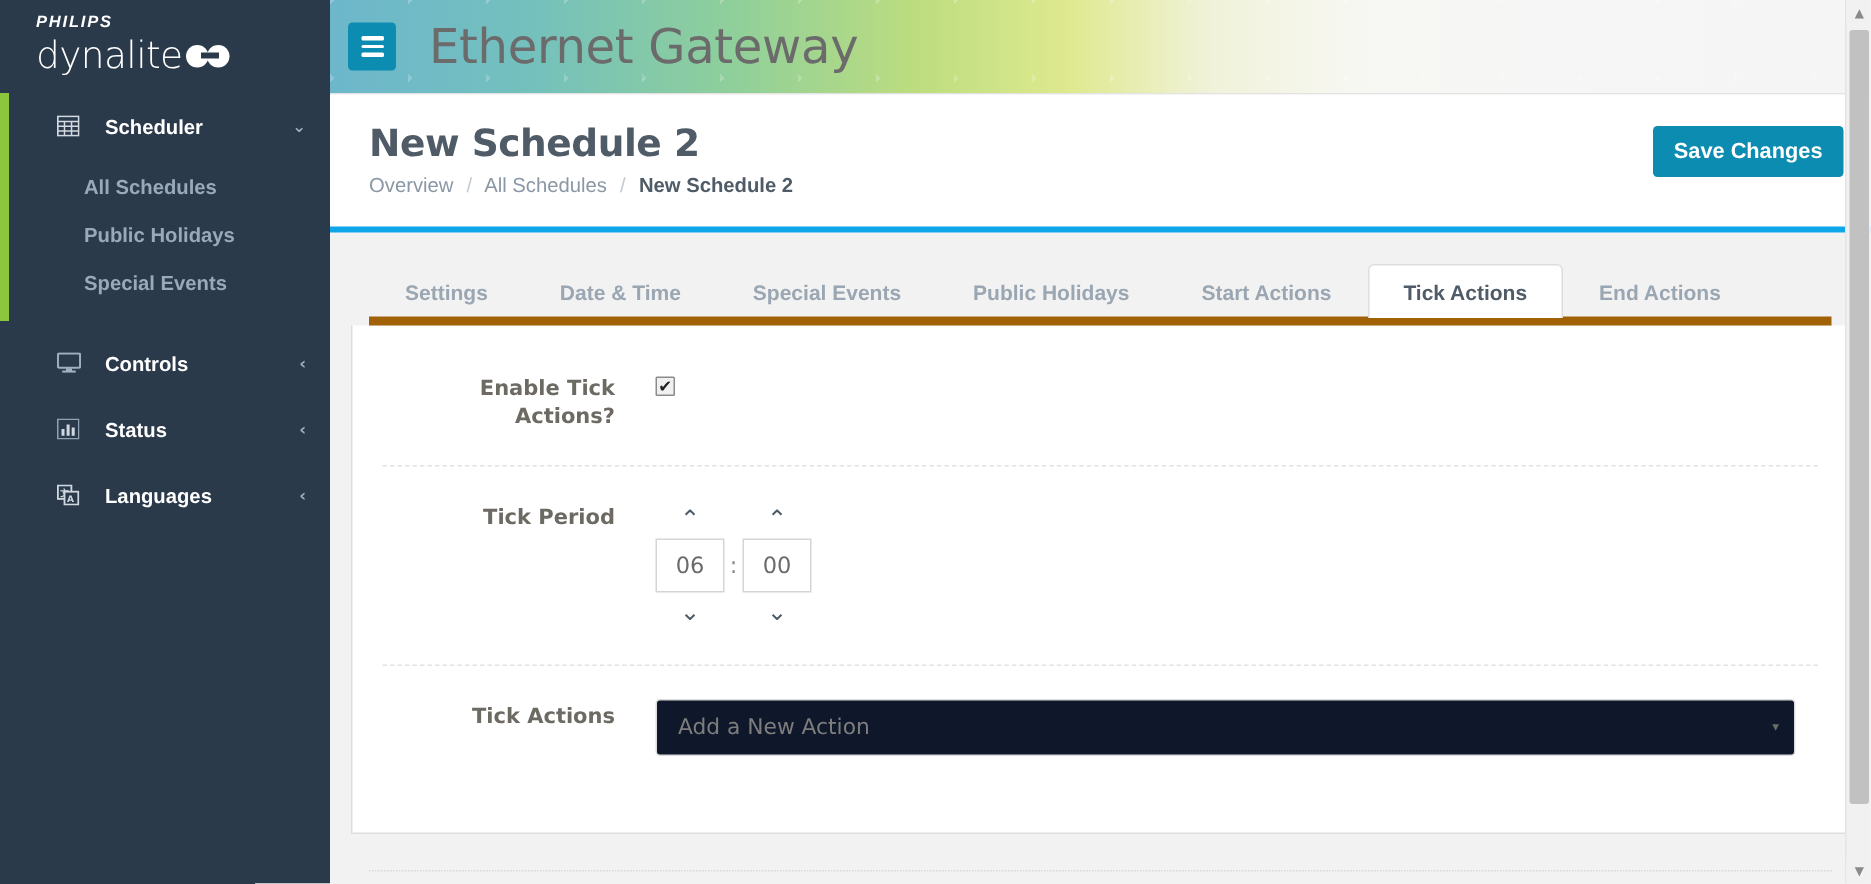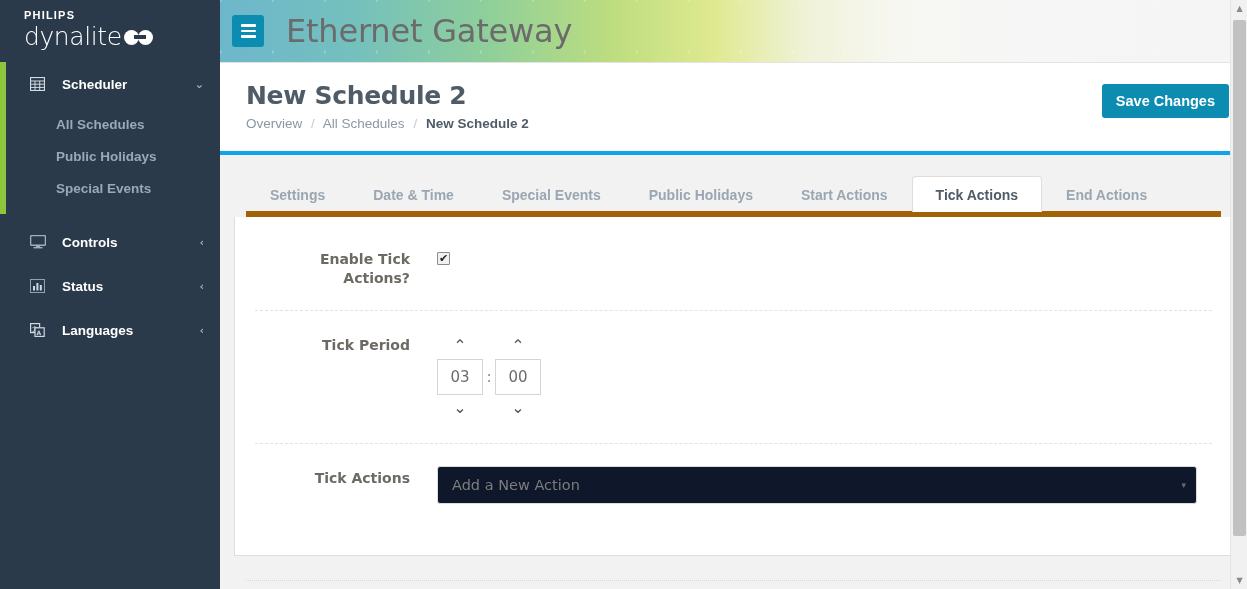--- a/index.html
+++ b/index.html
@@ -28,20 +28,21 @@
     position: relative;
     z-index: 2;
   }
   .brand-philips {
     color: #ffffff;
     font-size: 11px;
     font-weight: bold;
     letter-spacing: 1.2px;
     line-height: 14px;
     font-family: "Liberation Sans", sans-serif;
+    font-style: italic;
   }
   .brand-dynalite-row { display: flex; align-items: center; margin-top: 1px; }
   .brand-dynalite {
     color: #ffffff;
     font-size: 25px;
     font-weight: 300;
     letter-spacing: -0.4px;
     line-height: 28px;
     font-family: "DejaVu Sans", sans-serif;
   }
@@ -69,21 +70,21 @@
   .nav-group-active-wrap { position: relative; }
   .nav-accent {
     position: absolute; left: 0; top: 0; width: 6px; height: 100%;
     background: #8CC63E;
   }
   .nav-group-active-wrap .nav-sub-wrap { background: #2b3a4a; }
 
   .nav-item {
     display: flex; align-items: center;
     height: 44px;
-    padding-left: 30px; padding-right: 16px;
+    padding-left: 38px; padding-right: 16px;
     color: #b7c2cd;
     font-size: 13.5px;
     font-weight: bold;
     cursor: pointer;
     position: relative;
   }
   .nav-item.top-level { color: #ffffff; }
   .nav-item .nav-icon {
     width: 20px; height: 16px;
     margin-right: 12px;
@@ -486,21 +487,21 @@
           </span>
         </div>
       </div>
 
       <div class="form-row">
         <div class="form-label">Tick Period</div>
         <div class="form-control">
           <div class="spinner-wrap">
             <div class="spin-col">
               <div class="spin-arrow">⌃</div>
-              <div class="spin-box">03</div>
+              <div class="spin-box">06</div>
               <div class="spin-arrow">⌄</div>
             </div>
             <div class="spin-sep">:</div>
             <div class="spin-col">
               <div class="spin-arrow">⌃</div>
               <div class="spin-box">00</div>
               <div class="spin-arrow">⌄</div>
             </div>
           </div>
         </div>

